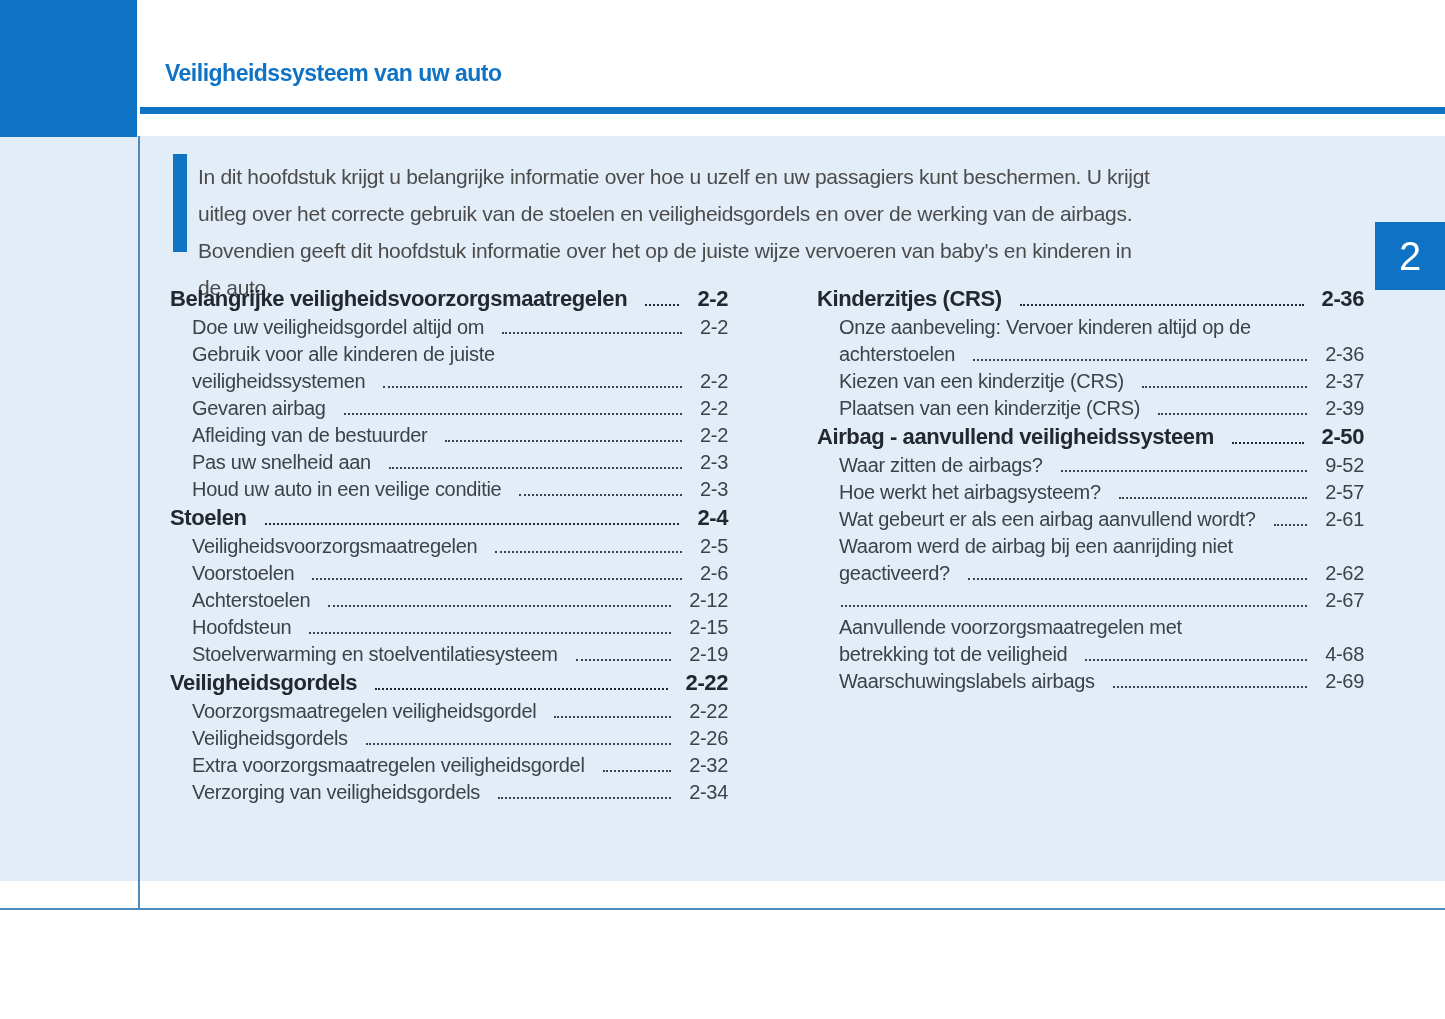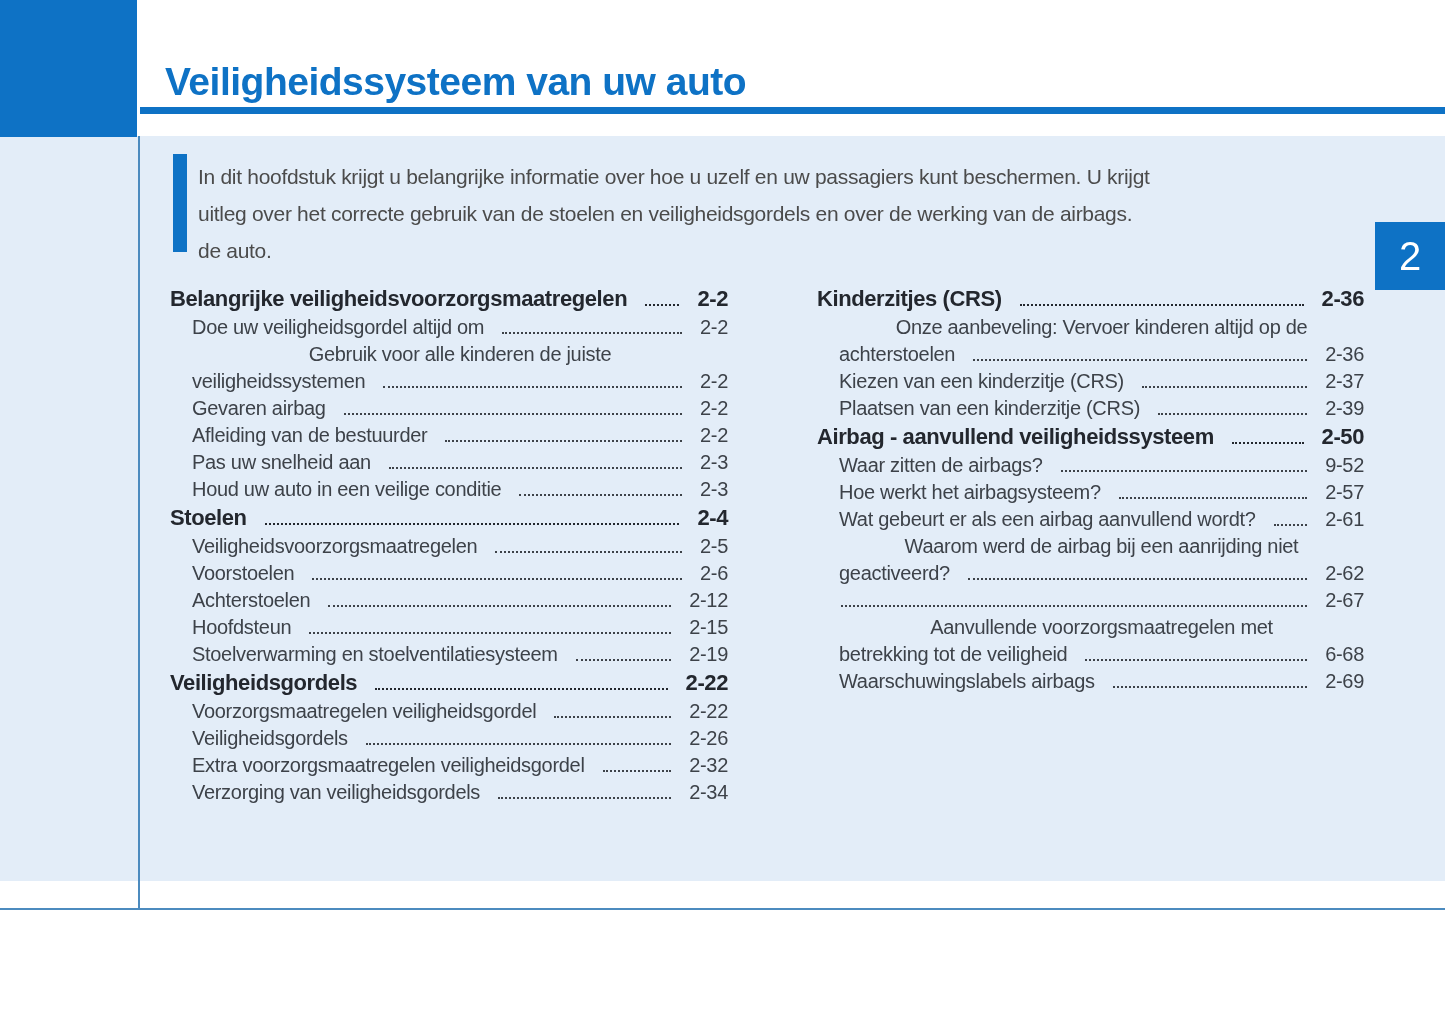--- a/index.html
+++ b/index.html
@@ -4,21 +4,21 @@
 <style>
   html,body{margin:0;padding:0;}
   body{
     width:1445px;height:1019px;position:relative;background:#ffffff;
     font-family:"Liberation Sans","DejaVu Sans",sans-serif;
     overflow:hidden;
   }
   .corner-block{position:absolute;left:0;top:0;width:137px;height:137px;background:#0e72c5;}
   .page-title{
     position:absolute;left:165px;top:60px;width:1100px;
-    font-size:39px;font-weight:700;letter-spacing:-0.5px;color:#0e72c5;white-space:nowrap;
+    font-size:23px;font-weight:700;letter-spacing:-0.5px;color:#0e72c5;white-space:nowrap;
   }
   .title-rule{position:absolute;left:140px;top:107px;width:1305px;height:7px;background:#0e72c5;}
   .content-panel{position:absolute;left:0;top:136px;width:1445px;height:745px;background:#e3edf8;}
   .divider-v{position:absolute;left:138px;top:136px;width:2px;height:773px;background:#4c8bbf;}
   .bottom-rule{position:absolute;left:0;top:908px;width:1445px;height:2px;background:#4c8bbf;}
   .chapter-tab{
     position:absolute;left:1375px;top:222px;width:70px;height:68px;background:#0e72c5;
     display:flex;align-items:center;justify-content:center;
   }
   .chapter-tab span{color:#ffffff;font-size:40px;font-weight:400;line-height:1;}
@@ -27,21 +27,21 @@
   .intro-text{margin-left:25px;color:#4b4b4b;font-size:21px;line-height:25px;letter-spacing:-0.3px;}
   .intro-text div{white-space:nowrap;margin-top:12px;}
 
   .toc{position:absolute;top:284px;}
   .toc-left{left:170px;width:558px;}
   .toc-right{left:785px;width:547px;margin-left:32px;}
   .row{display:flex;height:27px;line-height:27px;font-size:20px;color:#3d4249;letter-spacing:-0.3px;gap:16px;}
   .row .t{white-space:nowrap;flex:0 0 auto;}
   .row .dots{flex:1 1 auto;min-width:10px;border-bottom:2.4px dotted #3d4249;margin:0 2px 7px 2px;align-self:flex-end;}
   .row .p{white-space:nowrap;flex:0 0 auto;}
-  .row.sub{padding-left:22px;justify-content:center;}
+  .row.sub{padding-left:22px;}
   .row.head{height:30px;line-height:30px;font-size:22px;font-weight:700;color:#23272e;letter-spacing:-0.4px;}
   .row.head .dots{border-bottom:2.8px dotted #23272e;margin-bottom:8px;}
 </style>
 </head>
 <body>
 
 <div class="content-panel"></div>
 <div class="corner-block"></div>
 <div class="page-title">Veiligheidssysteem van uw auto</div>
 <div class="title-rule"></div>
@@ -50,20 +50,21 @@
 
 <div class="chapter-tab">
   <span>2</span>
 </div>
 
 <div class="intro">
   <div class="intro-bar"></div>
   <div class="intro-text">
     <div>In dit hoofdstuk krijgt u belangrijke informatie over hoe u uzelf en uw passagiers kunt beschermen. U krijgt</div>
     <div>uitleg over het correcte gebruik van de stoelen en veiligheidsgordels en over de werking van de airbags.</div>
+    <div>Bovendien geeft dit hoofdstuk informatie over het op de juiste wijze vervoeren van baby's en kinderen in</div>
     <div>de auto.</div>
   </div>
 </div>
 
 <div class="toc toc-left">
   <div class="row head">
       <span class="t">Belangrijke veiligheidsvoorzorgsmaatregelen</span>
       <span class="dots"></span>
       <span class="p">2-2</span>
     </div>
@@ -212,20 +213,20 @@
   <div class="row sub">
       <span class="dots"></span>
       <span class="p">2-67</span>
     </div>
   <div class="row sub">
       <span class="t">Aanvullende voorzorgsmaatregelen met</span>
     </div>
   <div class="row sub">
       <span class="t">betrekking tot de veiligheid</span>
       <span class="dots"></span>
-      <span class="p">6-68</span>
+      <span class="p">4-68</span>
     </div>
   <div class="row sub">
       <span class="t">Waarschuwingslabels airbags</span>
       <span class="dots"></span>
       <span class="p">2-69</span>
     </div>
 </div>
 
 </body></html>

